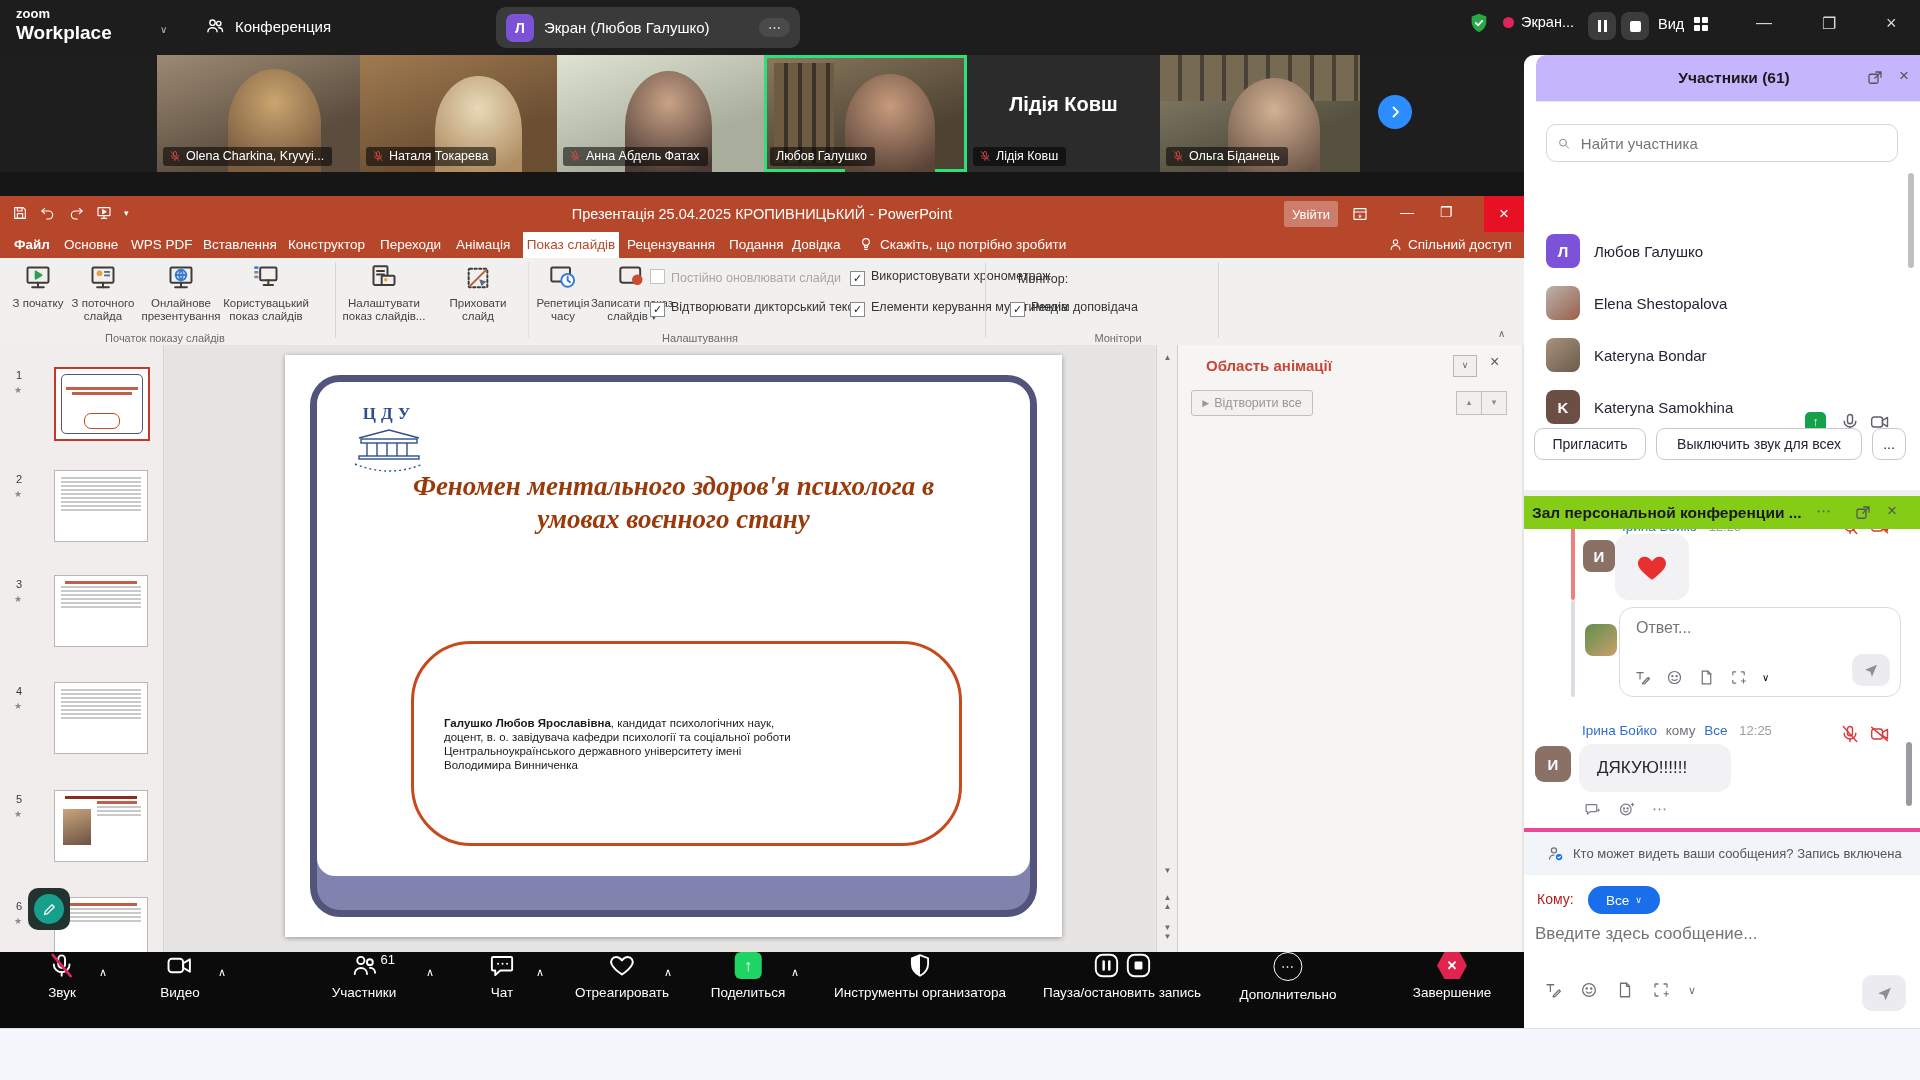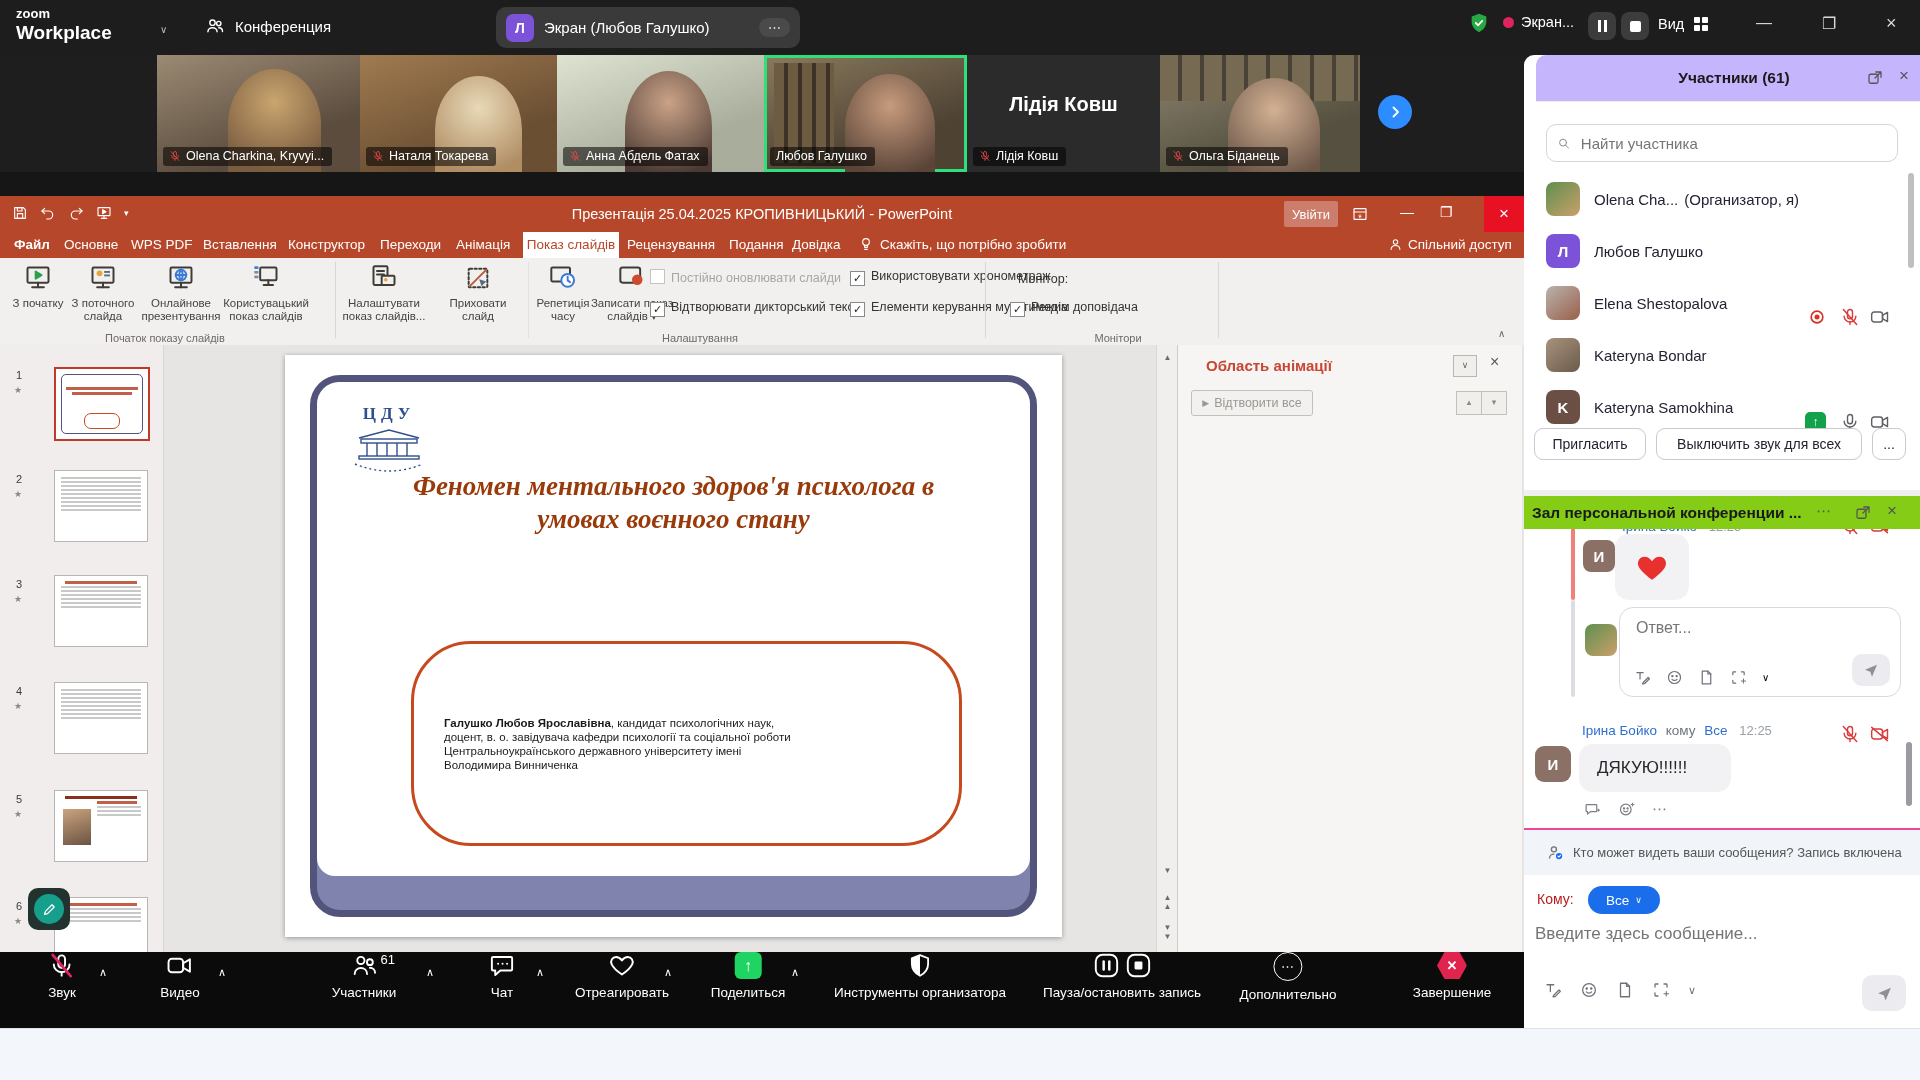--- a/index.html
+++ b/index.html
@@ -99,21 +99,21 @@
   .pname{font-size:15px;color:#232333;white-space:nowrap;}
   .rowic{position:absolute;width:20px;height:20px;}
   .red{color:#d93a3a;} .gray{color:#5f5f66;}
   .btn{position:absolute;top:373px;height:32px;border:1px solid #c9c9cf;border-radius:9px;background:#fff;
      font-size:14px;color:#232333;display:flex;align-items:center;justify-content:center;box-sizing:border-box;}
 
   .chead{position:absolute;left:0;top:435px;width:396px;height:33px;background:#84cc16;z-index:5;border-top:6px solid #efeff1;}
   .ctitle{position:absolute;left:8px;top:8px;font-size:15.5px;font-weight:bold;color:#1a1a1a;}
   .bubble{position:absolute;background:#f2f2f5;border-radius:14px;}
   .bluename{color:#2f6ed0;} .gtime{color:#9aa0a8;font-size:13px;}
-  .notice{position:absolute;left:0;top:773px;width:396px;height:47px;background:#f1f4f8;border-top:2px solid #ec4899;
+  .notice{position:absolute;left:0;top:773px;width:396px;height:47px;background:#f1f4f8;border-top:4px solid #ec4899;
      display:flex;align-items:center;gap:8px;padding:0 12px 0 22px;box-sizing:border-box;}
   .notice .tx{font-size:13px;color:#555;line-height:15px;}
   .pill{position:absolute;left:64px;top:831px;width:72px;height:28px;border-radius:14px;background:#1a6eeb;color:#fff;
      font-size:13.5px;display:flex;align-items:center;justify-content:center;gap:6px;}
   .composer input{border:none;outline:none;font-size:17px;color:#444;width:330px;font-family:inherit;background:transparent;}
   .cic{color:#70707a;}
   .sendbtn{position:absolute;background:#ebebf0;border-radius:10px;color:#8f8f99;
      display:flex;align-items:center;justify-content:center;}
 
   
@@ -633,39 +633,20 @@
       <div class="hic" style="left:363px;top:11px;font-size:17px;">×</div>
     </div>
     <div class="search">
       <svg class="ic" width="15" height="15" viewBox="0 0 24 24" style="color:#888;">
           <circle cx="10.5" cy="10.5" r="6"></circle>
           <line x1="15" y1="15" x2="20" y2="20"></line>
         </svg>
       <input placeholder="Найти участника" style="">
     </div>
 
-    <div class="prow" style="top:118px;">
-      <div class="pav" style="background:linear-gradient(140deg,#5f8f4f,#caa06a);"></div>
-      <span class="pname">Olena Cha...</span>
-      <span class="pname" style="margin-left:6px;">(Организатор, я)</span>
-      <svg class="rowic" style="left:283px;top:134px;color:#d93025;" viewBox="0 0 24 24">
-          <circle cx="12" cy="12" r="7" fill="none" stroke="currentColor" stroke-width="2"></circle>
-          <circle cx="12" cy="12" r="3" fill="currentColor"></circle>
-        </svg>
-      <svg class="ic rowic red" style="left:316px;top:134px;" viewBox="0 0 24 24">
-          <rect x="9" y="3" width="6" height="11" rx="3"></rect>
-          <path d="M5 11a7 7 0 0 0 14 0"></path>
-          <line x1="12" y1="18" x2="12" y2="21"></line>
-          <line x1="4" y1="3" x2="20" y2="21"></line>
-        </svg>
-      <svg class="ic rowic gray" style="left:346px;top:134px;" viewBox="0 0 24 24">
-          <rect x="2" y="6" width="13" height="12" rx="3"></rect>
-          <path d="M15 10l6-3.5v11L15 14z"></path>
-        </svg>
-    </div>
     <div class="prow" style="top:170px;">
       <div class="pav" style="background:#7c52d9;">Л</div>
       <span class="pname">Любов Галушко</span>
       <div class="rowic" style="left:281px;top:187px;width:21px;height:21px;border-radius:5px;background:#13a24a;color:#fff;font-size:12px;text-align:center;line-height:20px;font-weight:bold;">↑</div>
       <svg class="ic rowic gray" style="left:316px;top:187px;" viewBox="0 0 24 24">
           <rect x="9" y="3" width="6" height="11" rx="3"></rect>
           <path d="M5 11a7 7 0 0 0 14 0"></path>
           <line x1="12" y1="18" x2="12" y2="21"></line>
         </svg>
       <svg class="ic rowic gray" style="left:346px;top:187px;" viewBox="0 0 24 24">

